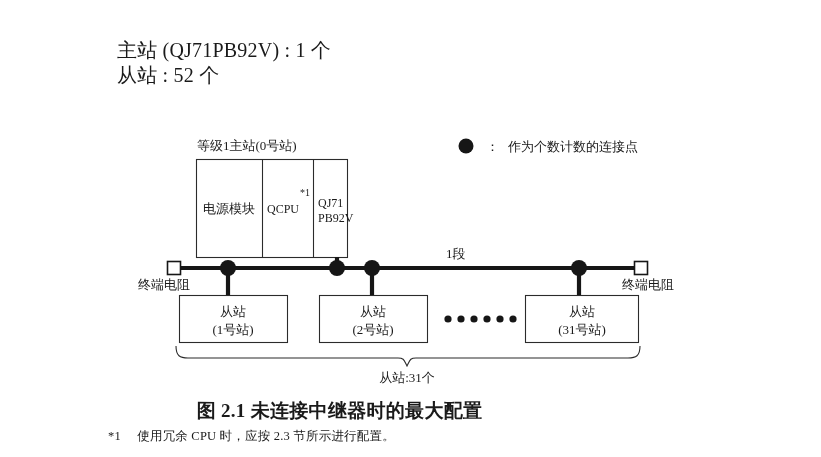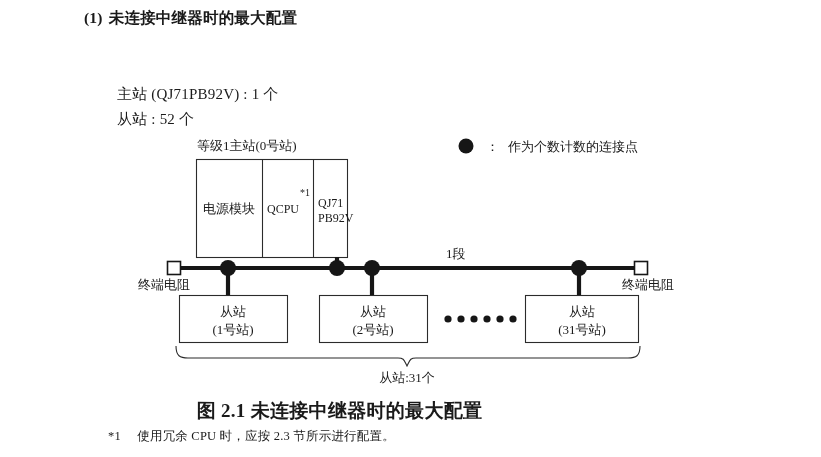--- a/index.html
+++ b/index.html
@@ -31,24 +31,23 @@
     letter-spacing: 0.2px;
     white-space: nowrap;
   }
   .heading .num {
     font-weight: bold;
     margin-right: 2px;
   }
   .spec-line {
     position: absolute;
     left: 117px;
-    font-size: 15px;
+    font-size: 20px;
     white-space: nowrap;
     letter-spacing: 0.2px;
-    margin-top: 48px;
   }
   .spec-line.l1 { top: 37px; }
   .spec-line.l2 { top: 62px; }
 
   
   .diagram {
     position: absolute;
     left: 0;
     top: 0;
     width: 821px;
@@ -117,24 +116,20 @@
   }
   .footnote .fn-mark {
     margin-right: 13px;
   }
 </style>
 </head>
 <body>
 
 <div class="page">
 
-  <div class="heading">
-    <span class="num">(1)</span>
-    <span>未连接中继器时的最大配置</span>
-  </div>
 
   <div class="spec-line l1">主站 (QJ71PB92V) : 1 个</div>
   <div class="spec-line l2">从站 : 52 个</div>
 
   <div class="diagram">
     <svg width="821" height="457" viewBox="0 0 821 457" xmlns="http://www.w3.org/2000/svg">
 
       <g>
         <circle cx="466" cy="146" r="7.5" class="node"></circle>
         <text x="486" y="151" class="lbl">：</text>

